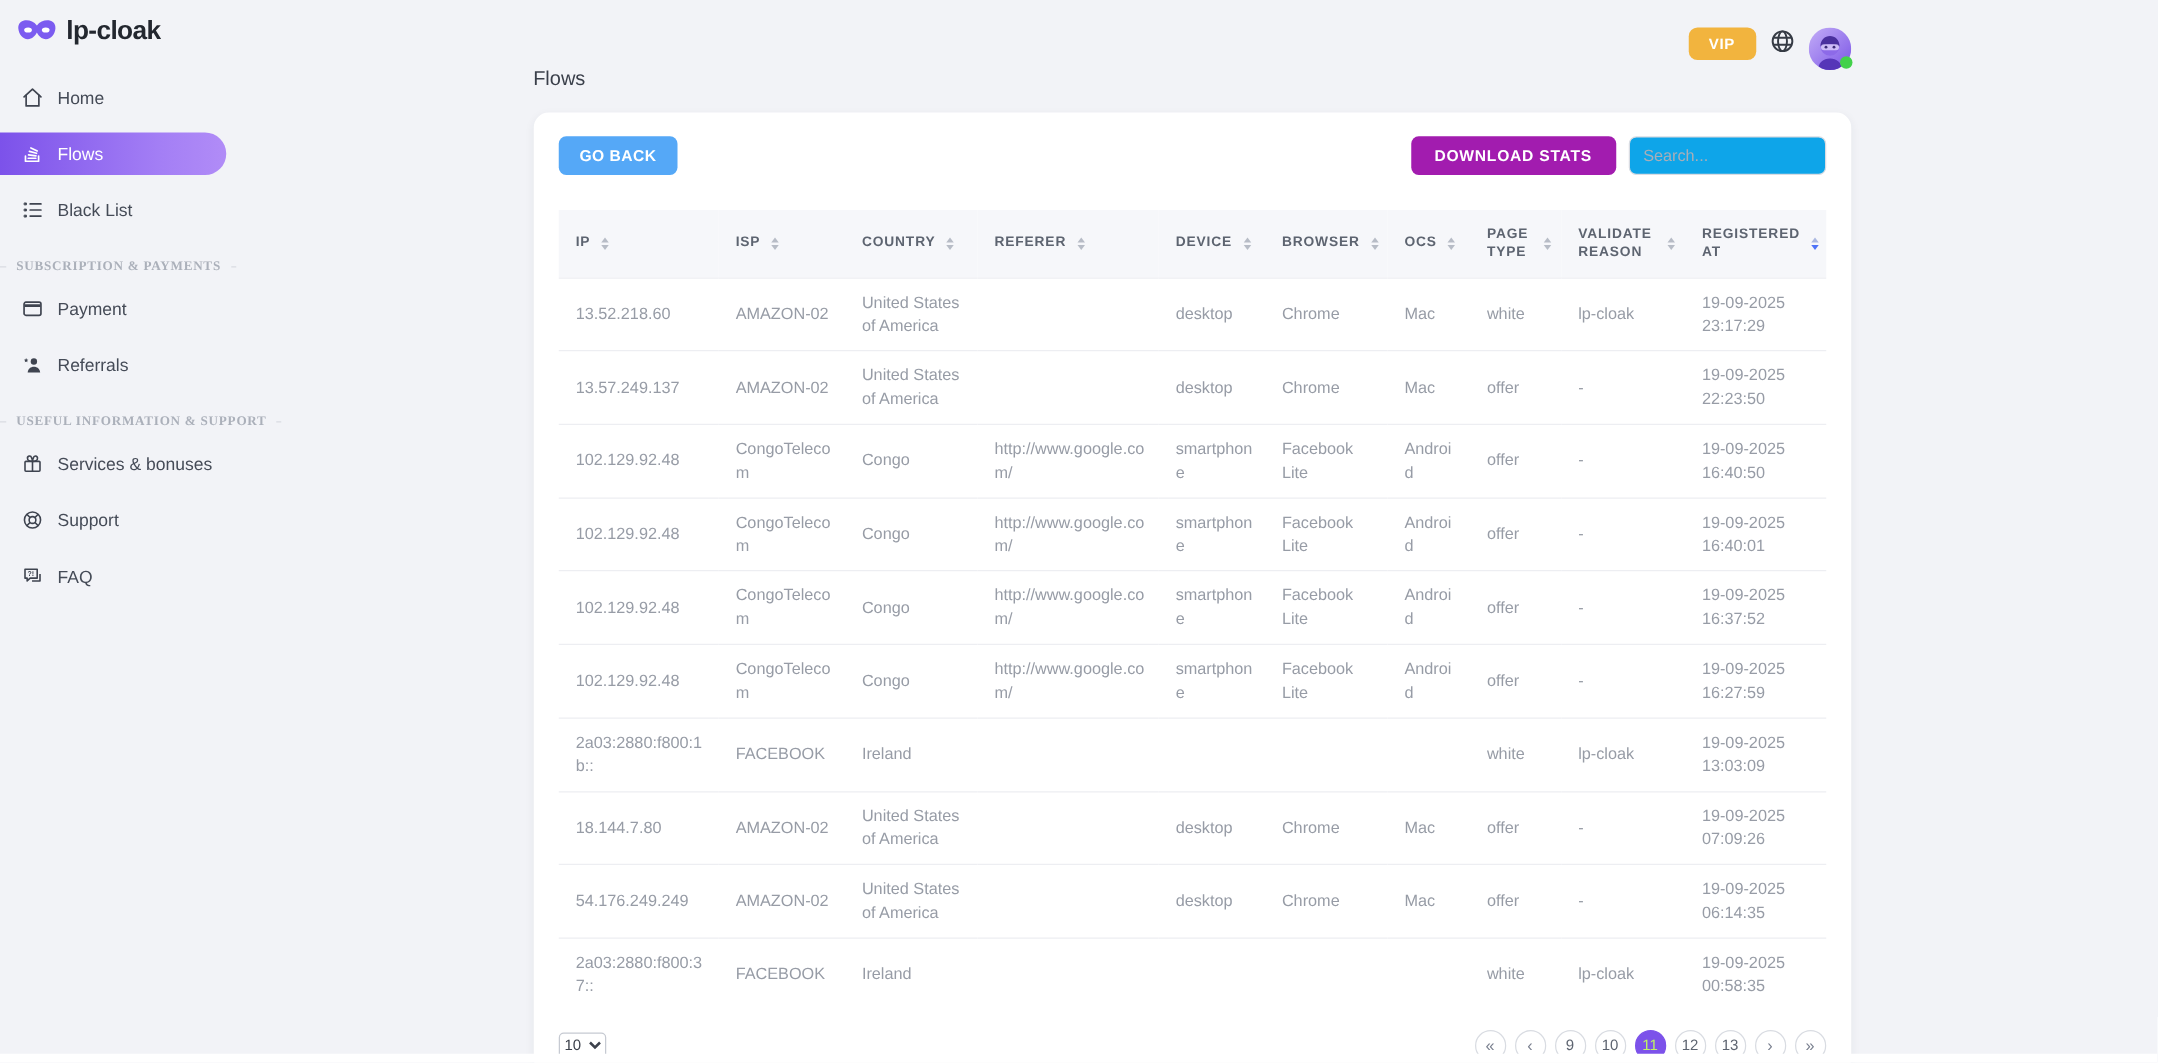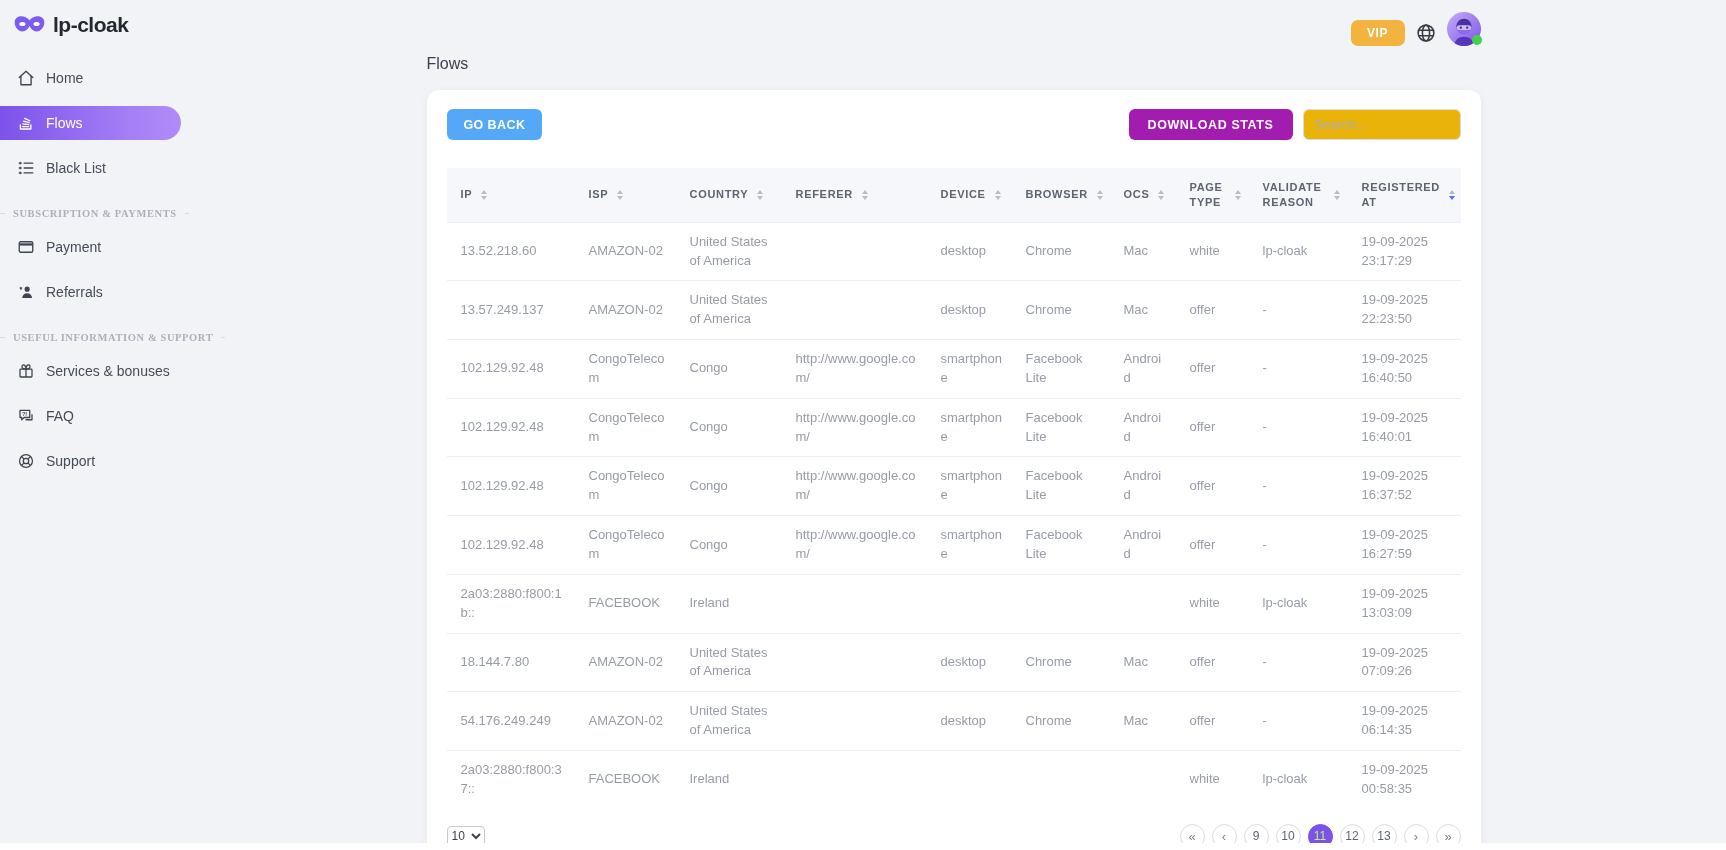--- a/index.html
+++ b/index.html
@@ -36,21 +36,21 @@
     font-size:10.5px; font-weight:bold; letter-spacing:0.6px;
     color:#abb0ba; text-transform:uppercase; white-space:nowrap;font-family:Liberation Serif, serif;
   }
   .section-label::before { content:""; width:5px; height:1px; background:#d9dce2; flex:0 0 5px; }
   .section-label::after { content:""; height:1px; background:#d9dce2; flex:1 1 auto; min-width:4px; margin-right:0; }
 
   
   .main { position:absolute; left:181px; top:0; right:0; bottom:0; }
   .content { width:1054px; margin:0 auto; position:relative; }
 
-  .topbar { position:absolute; top:12px; right:0; display:flex; align-items:flex-end; gap:9px; }
+  .topbar { position:absolute; top:22px; right:0; display:flex; align-items:flex-start; gap:9px; }
   .vip-btn {
     background:#f2b43e; color:#fff; border:none; border-radius:7px;
     font-family:inherit; font-size:12px; font-weight:bold; letter-spacing:0.5px;
     width:54px; height:26px; cursor:pointer;
   }
   .globe-btn { background:none; border:none; cursor:pointer; width:24px; height:24px; color:#363b45; padding:0; }
   .globe-btn svg { width:22px; height:22px; }
   .avatar-wrap { position:relative; width:34px; height:34px; cursor:pointer; }
   .avatar-wrap svg { display:block; }
   .status-dot {
@@ -72,21 +72,21 @@
     height:31px; padding:0 17px; cursor:pointer;
   }
   .toolbar-right { display:flex; align-items:center; gap:10px; }
   .btn-orange {
     background:#a21caf; color:#fff; border:none; border-radius:6px;
     font-family:inherit; font-size:12.5px; font-weight:bold; letter-spacing:0.6px;
     height:31px; padding:0 19px; cursor:pointer;
   }
   .search-input {
     width:158px; height:31px; border:1px solid #d9dce2; border-radius:6px;
-    font-family:inherit; font-size:13px; color:#3c414b; padding:0 11px; background:#eab308;
+    font-family:inherit; font-size:13px; color:#3c414b; padding:0 11px; background:#0ea5e9;
   }
   .search-input::placeholder { color:#a9aeb8; }
 
   
   table { width:100%; border-collapse:collapse; margin-top:28px; table-layout:fixed; }
   thead th {
     background:#f6f7fa; text-align:left; vertical-align:middle;
     font-size:11px; font-weight:bold; letter-spacing:0.7px; color:#5d6470;
     padding:12px 8px 12px 14px; text-transform:uppercase; cursor:pointer;
   }
@@ -197,37 +197,37 @@
           <svg viewBox="0 0 24 24" fill="none" stroke="currentColor" stroke-width="1.7" stroke-linejoin="round">
             <rect x="4" y="9.5" width="16" height="10.5" rx="1"></rect>
             <path d="M12 9.5V20"></path>
             <path d="M12 9.5c-4.2 0-5.3-1.6-5.3-3.1a2.1 2.1 0 0 1 4.2-.9c.5.9 1.1 2.4 1.1 4 0-1.6.6-3.1 1.1-4a2.1 2.1 0 0 1 4.2.9c0 1.5-1.1 3.1-5.3 3.1z"></path>
           </svg>
         </span>
         <span>Services &amp; bonuses</span>
       </div>
       <div class="sidebar-item">
         <span class="icn">
+          <svg viewBox="0 0 24 24" fill="none" stroke="currentColor" stroke-width="1.7">
+            <circle cx="12" cy="12" r="8.6"></circle>
+            <circle cx="12" cy="12" r="3.6"></circle>
+            <path d="M5.9 5.9l3.6 3.6M14.5 14.5l3.6 3.6M18.1 5.9l-3.6 3.6M9.5 14.5l-3.6 3.6"></path>
+          </svg>
+        </span>
+        <span>Support</span>
+      </div>
+      <div class="sidebar-item">
+        <span class="icn">
           <svg viewBox="0 0 24 24" fill="none" stroke="currentColor" stroke-width="1.7" stroke-linejoin="round">
             <path d="M4 4.5h13v9.5H9.5l-3.2 3v-3H4z"></path>
             <path d="M20 9.5V17h-8.5"></path>
             <text x="6.6" y="11.6" font-size="7.5" font-weight="bold" fill="currentColor" stroke="none" font-family="Liberation Sans, sans-serif">?!</text>
           </svg>
         </span>
         <span>FAQ</span>
-      </div>
-      <div class="sidebar-item">
-        <span class="icn">
-          <svg viewBox="0 0 24 24" fill="none" stroke="currentColor" stroke-width="1.7">
-            <circle cx="12" cy="12" r="8.6"></circle>
-            <circle cx="12" cy="12" r="3.6"></circle>
-            <path d="M5.9 5.9l3.6 3.6M14.5 14.5l3.6 3.6M18.1 5.9l-3.6 3.6M9.5 14.5l-3.6 3.6"></path>
-          </svg>
-        </span>
-        <span>Support</span>
       </div>
     </nav>
 </aside>
 
 <div class="main">
   <div class="content">
 
     <div class="topbar">
       <button class="vip-btn">VIP</button>
       <button class="globe-btn">

